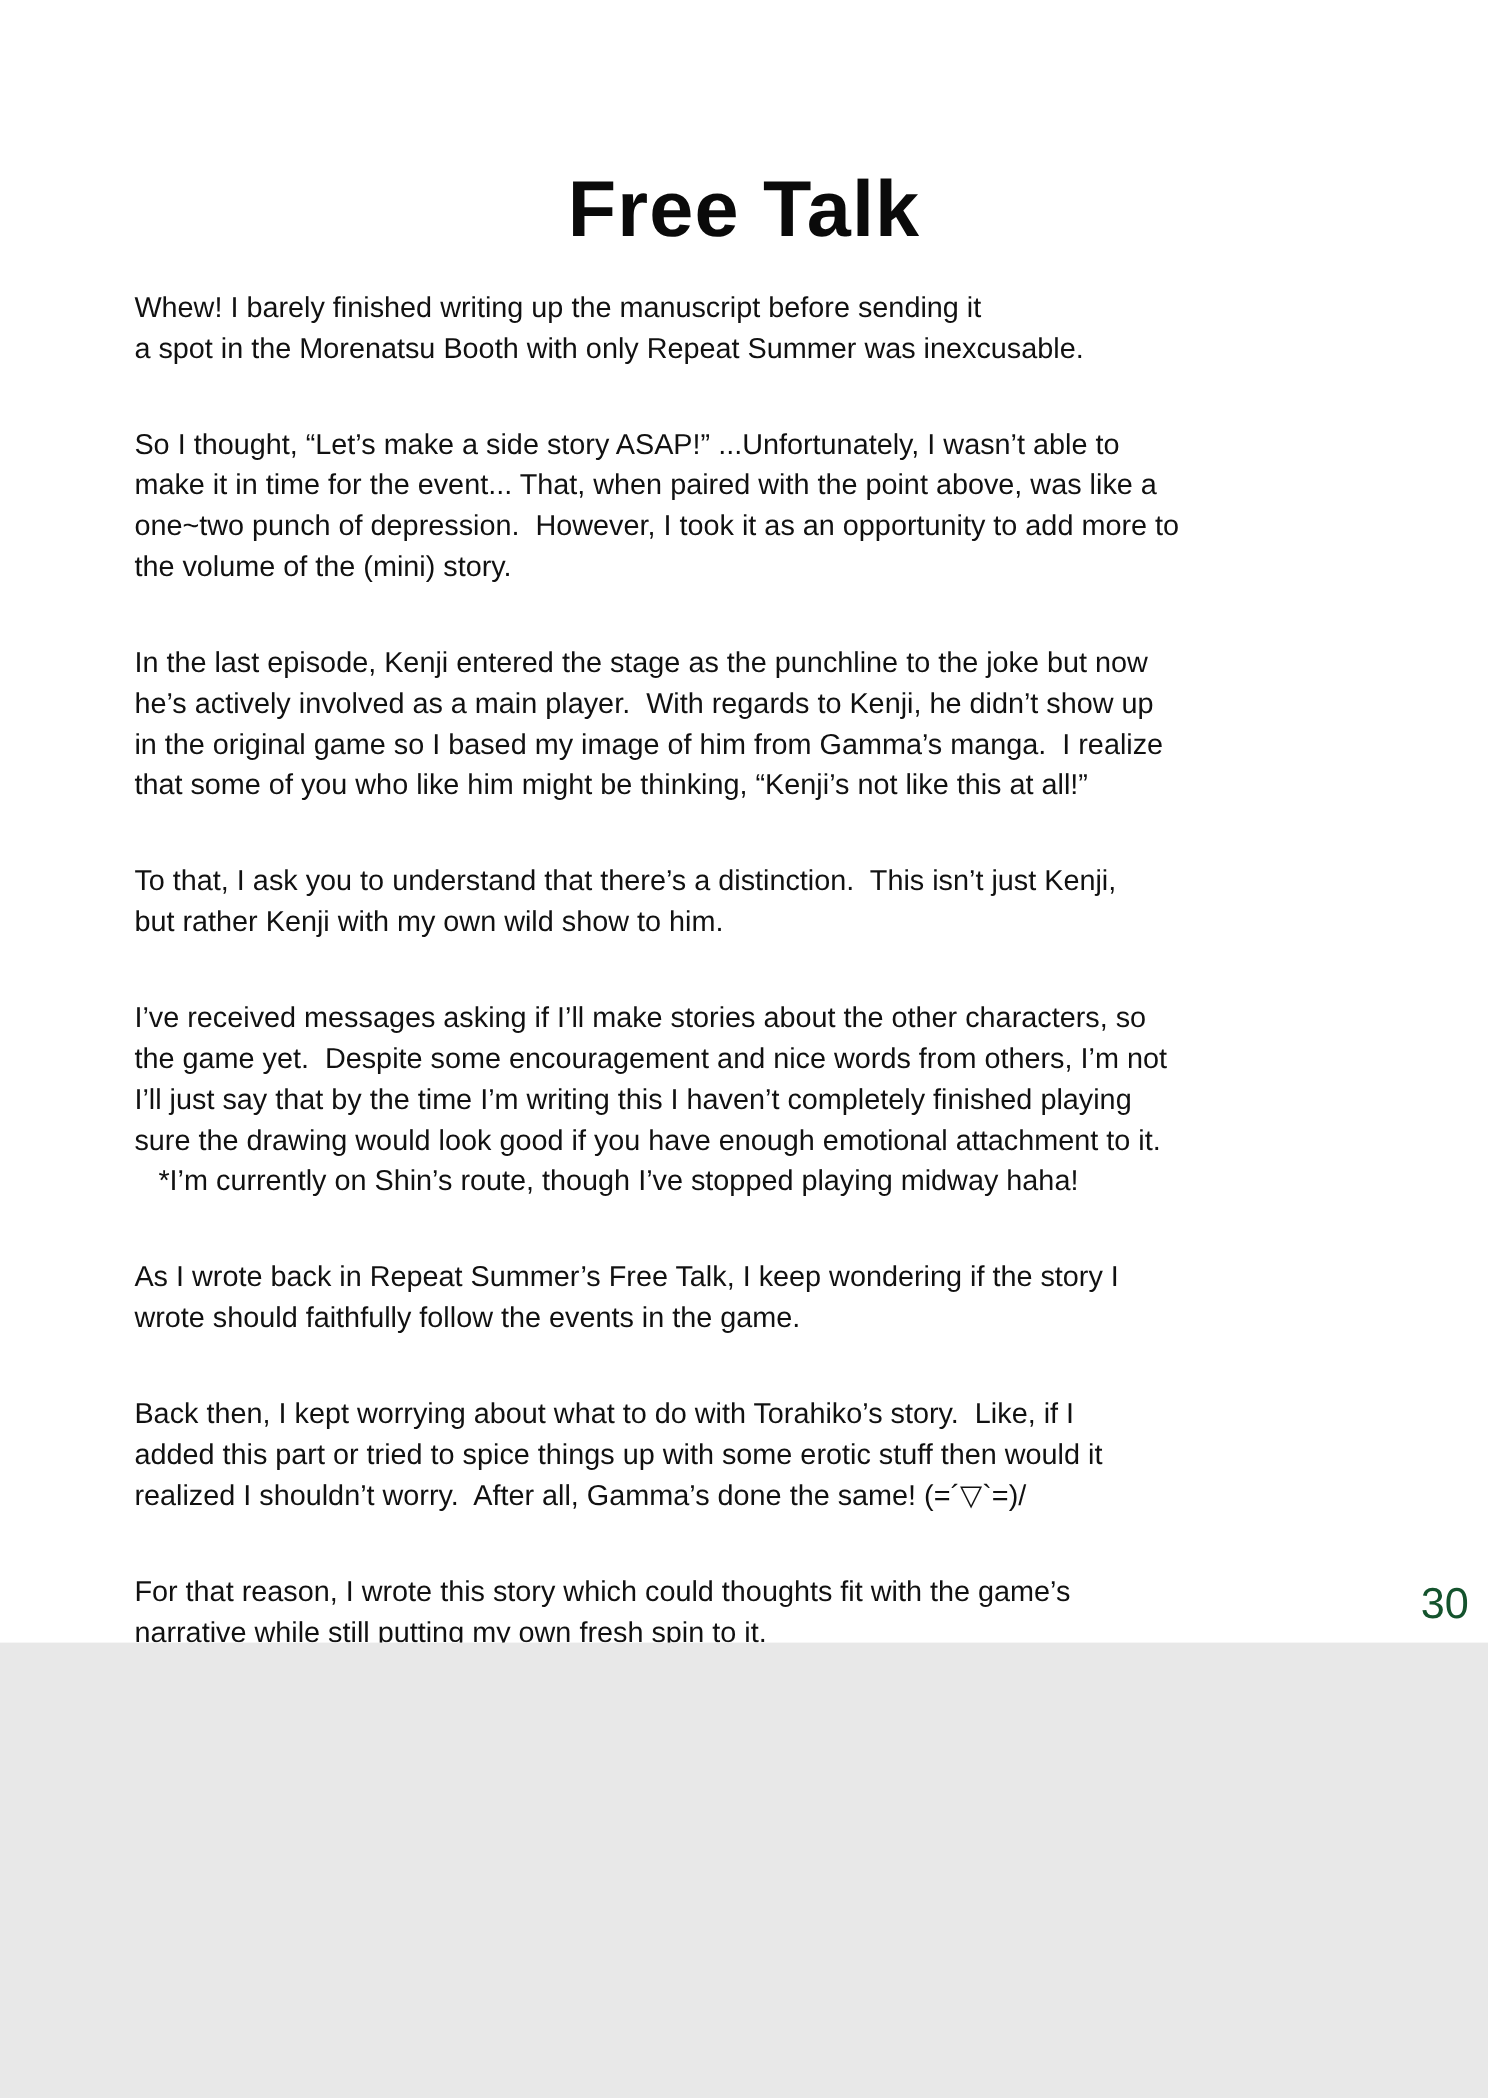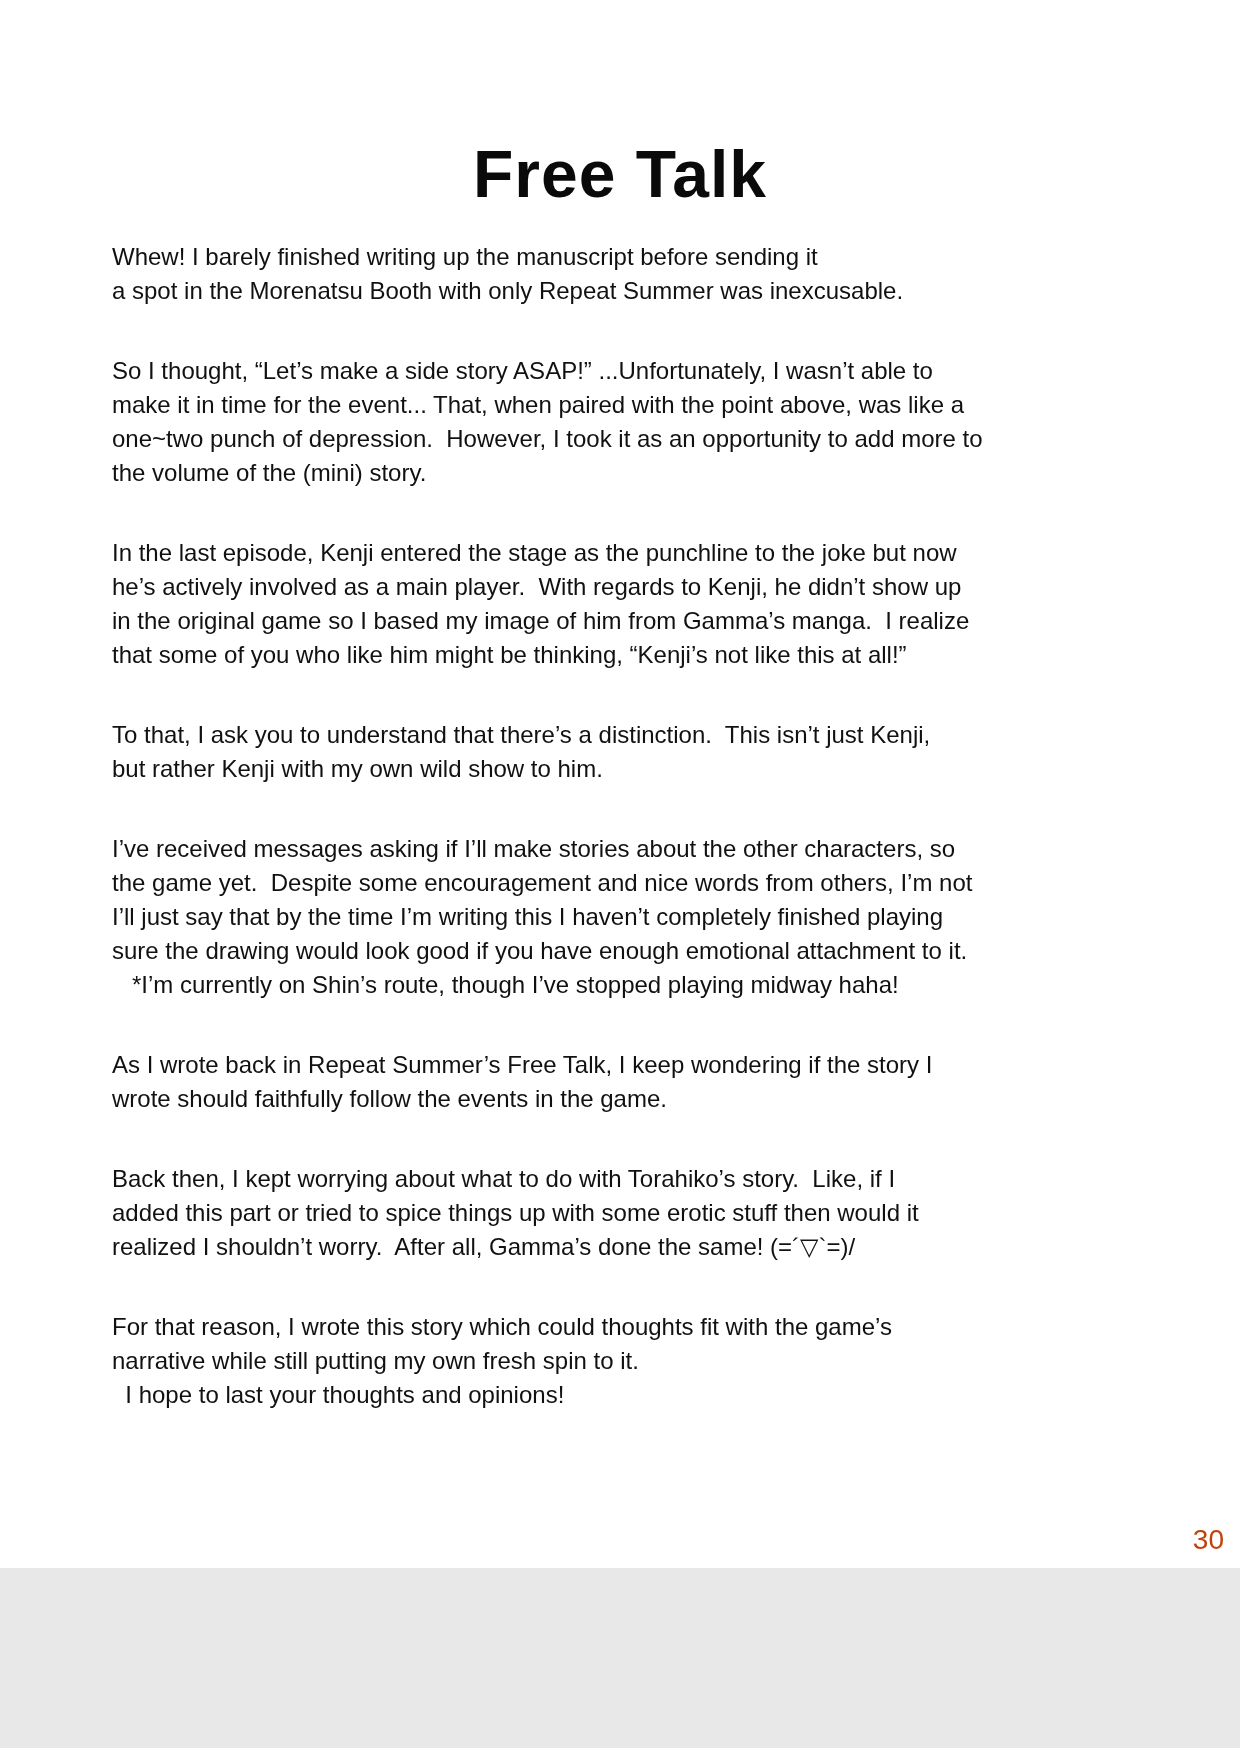--- a/index.html
+++ b/index.html
@@ -3,21 +3,21 @@
 <meta charset="utf-8">
 <style>
   html, body {
     margin: 0;
     padding: 0;
     background: #e8e8e8;
   }
   .page {
     position: relative;
     width: 1240px;
-    height: 1568px;
+    height: 1369px;
     margin: 0 auto;
     background: #ffffff;
     color: #0e0e0e;
     font-family: "Liberation Sans", sans-serif;
     overflow: hidden;
   }
   .title {
     position: absolute;
     top: 92px;
     left: 0;
@@ -41,22 +41,22 @@
     white-space: pre;
     font-size: 24px;
     line-height: 34px;
     font-weight: 500;
     color: #111111;
   }
   .page-number {
     position: absolute;
     right: 16px;
     bottom: 12px;
-    font-size: 28px;
-    color: #c2410c;
+    font-size: 36px;
+    color: #14532d;
   }
 </style>
 </head>
 <body>
 
 <div class="page">
   <h1 class="title">Free Talk</h1>
 
   <div class="text-body">
       <div class="paragraph">

